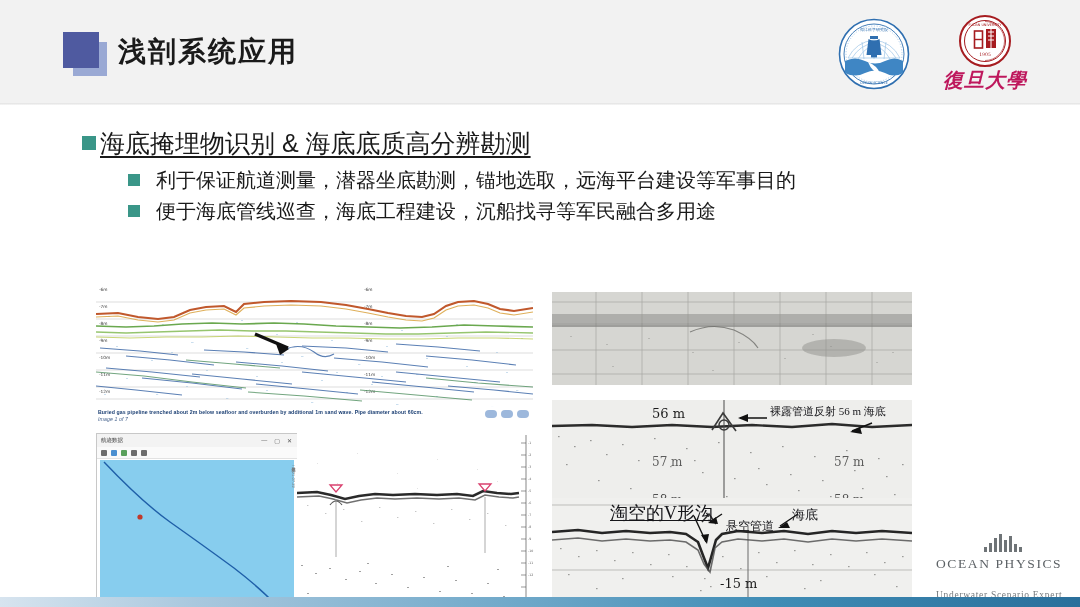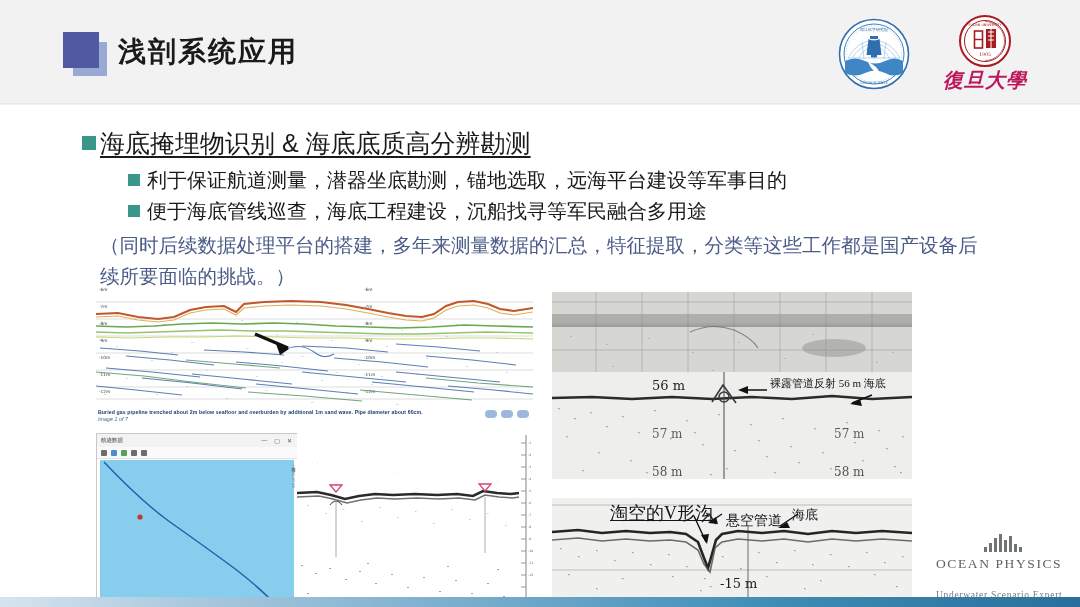--- a/index.html
+++ b/index.html
@@ -47,21 +47,21 @@
 
   
   .bullet-l1{position:absolute;left:82px;top:126px;display:flex;align-items:flex-start;}
   .bullet-l1 .marker{width:14px;height:14px;background:#3a9688;margin-top:10px;flex:0 0 auto;}
   .bullet-l1 .txt{
     margin-left:4px;font-size:25px;color:#1a1a1a;line-height:34px;
     text-decoration:underline;text-underline-offset:4px;white-space:nowrap;
   }
   .bullet-l2{position:absolute;display:flex;align-items:flex-start;}
   .bullet-l2 .marker{width:12px;height:12px;background:#3a9688;margin-top:9px;flex:0 0 auto;}
-  .bullet-l2 .txt{margin-left:7px;font-size:20px;color:#1a1a1a;line-height:30px;white-space:nowrap;}
+  .bullet-l2 .txt{margin-left:16px;font-size:20px;color:#1a1a1a;line-height:30px;white-space:nowrap;}
   #b2a{left:128px;top:165px;}
   #b2b{left:128px;top:196px;}
 
   .note{
     position:absolute;left:100px;top:230px;width:890px;
     font-size:19.5px;line-height:31px;color:#4a5b87;
   }
 
   
   .fig-topleft{
@@ -110,21 +110,21 @@
     background:#ffffff;overflow:hidden;
   }
 
   
   .fig-right{
     position:absolute;left:552px;top:292px;width:360px;height:305px;
     background:#ffffff;overflow:hidden;
   }
   .fr-panel{position:absolute;left:0;width:360px;background:#d8d8d4;overflow:hidden;}
   #frp1{top:0px;height:93px;}
-  #frp2{top:80px;height:107px;}
+  #frp2{top:108px;height:107px;}
   #frp3{top:206px;height:99px;}
   .ann{
     position:absolute;font-family:"Liberation Serif","DejaVu Serif",serif;
     color:#16161a;white-space:nowrap;
   }
 
   
   .bottom-bar{
     position:absolute;left:0;bottom:0;width:1080px;height:10px;
     background:linear-gradient(to right,#d7e4ef 0%,#a9c8de 18%,#6fa8c9 48%,#3f8cb5 72%,#2a6f9b 100%);
@@ -206,21 +206,20 @@
 
   <div class="bullet-l2" id="b2a">
     <span class="marker"></span>
     <span class="txt">利于保证航道测量，潜器坐底勘测，锚地选取，远海平台建设等军事目的</span>
   </div>
   <div class="bullet-l2" id="b2b">
     <span class="marker"></span>
     <span class="txt">便于海底管线巡查，海底工程建设，沉船找寻等军民融合多用途</span>
   </div>
 
-  <div class="note">（同时后续数据处理平台的搭建，多年来测量数据的汇总，特征提取，分类等这些工作都是国产设备后续所要面临的挑战。）</div>
 
   <div class="fig-topleft">
     <svg class="sfsvg" viewBox="0 0 437 137" preserveAspectRatio="none">
       <rect width="437" height="137" fill="#ffffff"></rect>
       <g stroke="#b9b9b9" stroke-width="0.5">
         <line x1="0" y1="16" x2="437" y2="16"></line>
         <line x1="0" y1="33" x2="437" y2="33"></line>
         <line x1="0" y1="50" x2="437" y2="50"></line>
         <line x1="0" y1="67" x2="437" y2="67"></line>
         <line x1="0" y1="84" x2="437" y2="84"></line>
@@ -628,21 +627,21 @@
 
         <line x1="142" y1="18" x2="154" y2="44" stroke="#111" stroke-width="1.4"></line>
         <path d="M155 46 L149 37 L157 36 Z" fill="#111"></path>
         <line x1="170" y1="16" x2="158" y2="24" stroke="#111" stroke-width="1.4"></line>
         <path d="M156 25 L164 19 L166 26 Z" fill="#111"></path>
         <line x1="246" y1="16" x2="228" y2="28" stroke="#111" stroke-width="1.4"></line>
         <path d="M226 30 L235 24 L238 30 Z" fill="#111"></path>
         <text x="168" y="90" font-size="13" fill="#1b1b1b" font-family="DejaVu Serif, serif">-15 m</text>
       </svg>
       <div class="ann" style="left:58px;top:3px;font-size:18px;text-decoration:underline;">淘空的V形沟</div>
-      <div class="ann" style="left:174px;top:14px;font-size:14px;">悬空管道</div>
+      <div class="ann" style="left:174px;top:20px;font-size:12px;">悬空管道</div>
       <div class="ann" style="left:240px;top:8px;font-size:13px;">海底</div>
     </div>
   </div>
 
   <div class="op-mark">
     <div class="op-bars">
       <i style="height:5px"></i>
         <i style="height:9px"></i>
         <i style="height:14px"></i>
       <i style="height:18px"></i>

